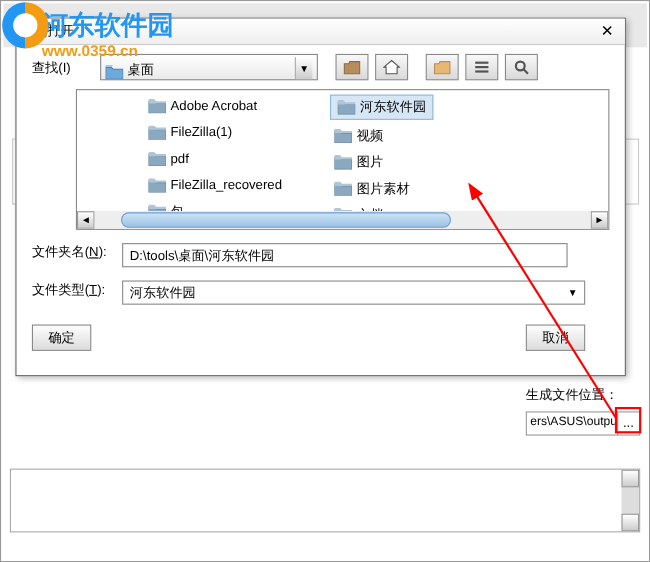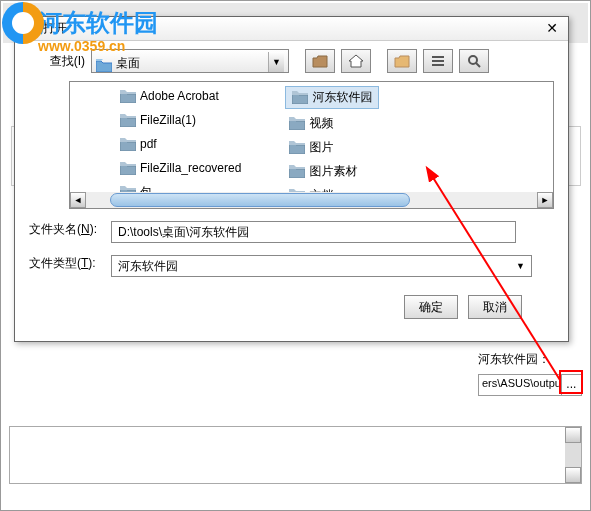--- a/index.html
+++ b/index.html
@@ -23,46 +23,46 @@
 
 .dialog { position: absolute; left: 14px; top: 16px; width: 555px; height: 326px; background: #fff; border: 1px solid #666; box-shadow: 2px 2px 6px rgba(0,0,0,0.3); z-index: 10; }
 .titlebar { height: 24px; background: linear-gradient(#fff,#eee); border-bottom: 1px solid #ccc; display: flex; align-items: center; padding: 0 6px; }
 .title-icon { width: 16px; height: 16px; background: #3d7ec9; margin-right: 6px; position: relative; }
 .title-icon::after { content: ""; position: absolute; left: 2px; top: 2px; width: 12px; height: 12px; background: #fff; }
 .title-text { flex: 1; }
 .close-x { width: 20px; height: 18px; text-align: center; line-height: 16px; font-size: 14px; cursor: pointer; }
 
 .dlg-body { padding: 8px 14px; }
 .row-look { display: flex; align-items: center; gap: 6px; margin-bottom: 8px; }
-.lbl { width: 56px; text-align: right; }
+.lbl { width: 56px; }
 .lookin { flex: 0 0 198px; height: 24px; border: 1px solid #888; background: linear-gradient(#fff,#eaeaea); display: flex; align-items: flex-end; padding: 0 4px; }
 .lookin .dd { margin-left: auto; width: 16px; height: 20px; background: linear-gradient(#fff,#ccc); border-left: 1px solid #aaa; text-align: center; line-height: 20px; font-size: 9px; }
 .tbtn { width: 30px; height: 24px; border: 1px solid #888; background: linear-gradient(#f8f8f8,#d9d9d9); display: flex; align-items: center; justify-content: center; cursor: pointer; }
 .tbtn.gap { margin-left: 10px; }
 .tbtn svg { width: 16px; height: 16px; }
 
 .filelist { position: relative; height: 128px; border: 1px solid #888; background: #fff; margin: 0 0 4px 40px; overflow: hidden; }
-.files-inner { position: absolute; left: 46px; top: 4px; display: flex; gap: 40px; }
+.files-inner { position: absolute; left: 61px; top: 4px; display: flex; gap: 40px; }
 .col { display: flex; flex-direction: column; gap: 4px; }
 .fitem { display: flex; align-items: center; gap: 4px; height: 20px; padding: 0 4px; cursor: pointer; }
 .fitem.sel { background: #d6e6f5; border: 1px solid #8bb9df; }
 .folder-ic { width: 16px; height: 13px; }
 .hsb { position: absolute; left: 0; bottom: 0; right: 0; height: 16px; background: #e6e6e6; display: flex; }
 .hsb-btn { width: 16px; height: 16px; background: linear-gradient(#fff,#ccc); border: 1px solid #999; font-size: 9px; text-align: center; line-height: 14px; }
 .hsb-track { flex: 1; background: #eee; position: relative; }
 .hsb-thumb { position: absolute; left: 24px; top: 1px; width: 300px; height: 14px; background: linear-gradient(#cde3f5,#9bc3e6); border: 1px solid #6a9bd1; border-radius: 7px; }
 .hsb-right { margin-left: auto; }
 
 .row-field { display: flex; margin: 12px 0 0 0; }
 .row-field .lbl2 { width: 82px; }
 .txtfield { flex: 1; height: 22px; border: 1px solid #888; background: #fff; padding: 2px 6px; margin-right: 38px; }
 .sel { flex: 1; height: 22px; border: 1px solid #888; background: #fff; padding: 2px 6px; margin-right: 22px; display: flex; align-items: center; }
 .sel .dd { margin-left: auto; font-size: 9px; }
 
-.btnrow { display: flex; justify-content: flex-end; gap: 10px; margin: 18px 32px 0 0; }
+.btnrow { display: flex; justify-content: space-between; gap: 10px; margin: 18px 22px 0 0; }
 .btn { width: 54px; height: 24px; border: 1px solid #888; background: linear-gradient(#fdfdfd,#dcdcdc); cursor: pointer; text-align: center; line-height: 22px; }
 
 .watermark { position: absolute; left: 2px; top: 2px; z-index: 20; pointer-events: none; }
 .watermark .logo { display: flex; align-items: center; }
 .watermark .circ { width: 42px; height: 42px; border-radius: 50%; background: conic-gradient(#f39c12 0 50%, #2196f3 50% 100%); position: relative; }
 .watermark .circ::after { content: ""; position: absolute; left: 10px; top: 10px; width: 22px; height: 22px; background: #fff; border-radius: 50%; }
 .watermark .wt1 { font-size: 24px; font-weight: bold; color: #2196f3; margin-left: -6px; }
 .watermark .wt2 { font-size: 14px; color: #f39c12; font-weight: bold; margin-left: 36px; margin-top: -6px; }
 
 .arrow-svg { position: absolute; left: 0; top: 0; width: 591px; height: 511px; z-index: 25; pointer-events: none; }
@@ -70,21 +70,21 @@
 .underline { text-decoration: underline; }
 </style>
 </head>
 <body>
 
 <div class="bg-window">
   <div class="bg-top"></div>
   <div class="bg-mid1"></div>
 
   <div class="bg-panel-r">
-    <div class="bg-genlabel">河东软件园：</div>
+    <div class="bg-genlabel">生成文件位置：</div>
     <div class="bg-outbox">
       <div class="bg-out">ers\ASUS\output</div>
       <div class="bg-browse">...</div>
     </div>
   </div>
   <div class="bg-browse-hi"></div>
 
   <div class="bg-bottom">
     <div class="bg-scroll">
       <div class="bg-sbtop"></div>

